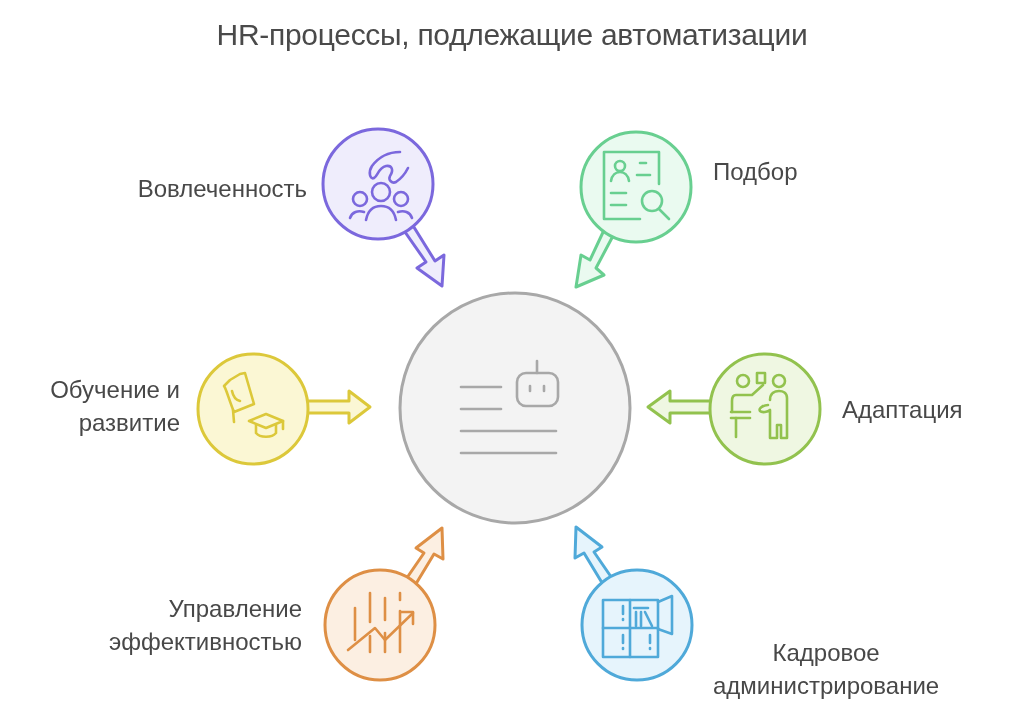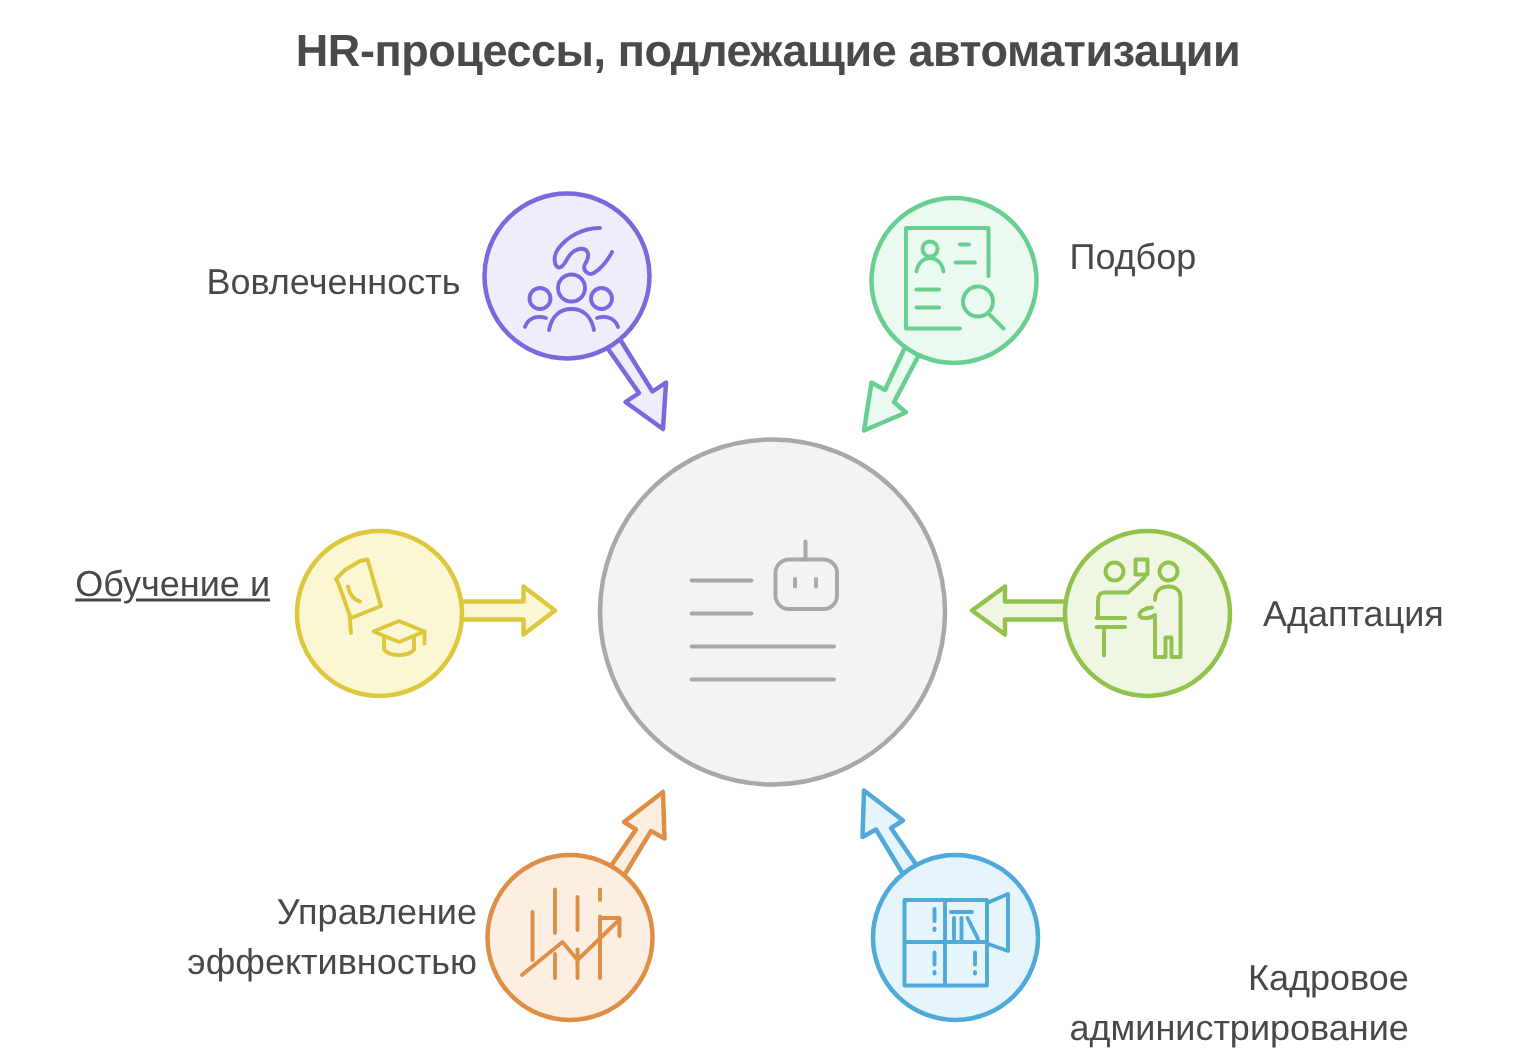--- a/index.html
+++ b/index.html
@@ -1,21 +1,21 @@
 <!DOCTYPE html>
 <html><head>
   <meta charset="utf-8">
   <style>
     html, body { margin: 0; padding: 0; background: #ffffff; }
     body { width: 1024px; height: 707px; position: relative; overflow: hidden; font-family: "Liberation Sans", sans-serif; }
-    .title { position: absolute; left: 0; top: 18px; width: 1024px; text-align: center; font-family: "Liberation Sans", sans-serif; font-weight: bold; font-size: 30px; color: #4a4a4a; letter-spacing: -0.3px; }
+    .title { position: absolute; left: 0; top: 18px; width: 1024px; text-align: center; font-family: "Liberation Sans", sans-serif; font-weight: normal; font-size: 30px; color: #4a4a4a; letter-spacing: -0.3px; }
     svg.diagram { position: absolute; left: 0; top: 0; }
     .label { position: absolute; font-family: "Liberation Sans", sans-serif; font-size: 24px; line-height: 33px; color: #484848; }
     .label span { display: block; }
-    .right { text-align: right; }
+    .right { text-align: center; }
     .left { text-align: right; }
   </style>
 </head>
 <body>
 
 <div class="title">HR-процессы, подлежащие автоматизации</div>
 
 <svg class="diagram" width="1024" height="707" viewBox="0 0 1024 707" xmlns="http://www.w3.org/2000/svg">
 
   <g>
@@ -129,29 +129,30 @@
 </svg>
 
 <div class="label left" style="left: 60px; top: 172px; width: 247px;">
   <span>Вовлеченность</span>
 </div>
 
 <div class="label right" style="left: 713px; top: 155px;">
   <span>Подбор</span>
 </div>
 
-<div class="label left" style="left: 0px; top: 373px; width: 180px; text-decoration: underline;">
+<div class="label left" style="left: 0px; top: 373px; width: 180px;">
   <span>Обучение и</span>
+  <span>развитие</span>
 </div>
 
 <div class="label right" style="left: 842px; top: 393px;">
   <span>Адаптация</span>
 </div>
 
-<div class="label left" style="left: 32px; top: 592px; width: 286px;">
+<div class="label left" style="left: 16px; top: 592px; width: 286px;">
   <span>Управление</span>
   <span>эффективностью</span>
 </div>
 
 <div class="label right" style="left: 713px; top: 592px; margin-top: 44px;">
   <span>Кадровое</span>
   <span>администрирование</span>
 </div>
 
 </body></html>

